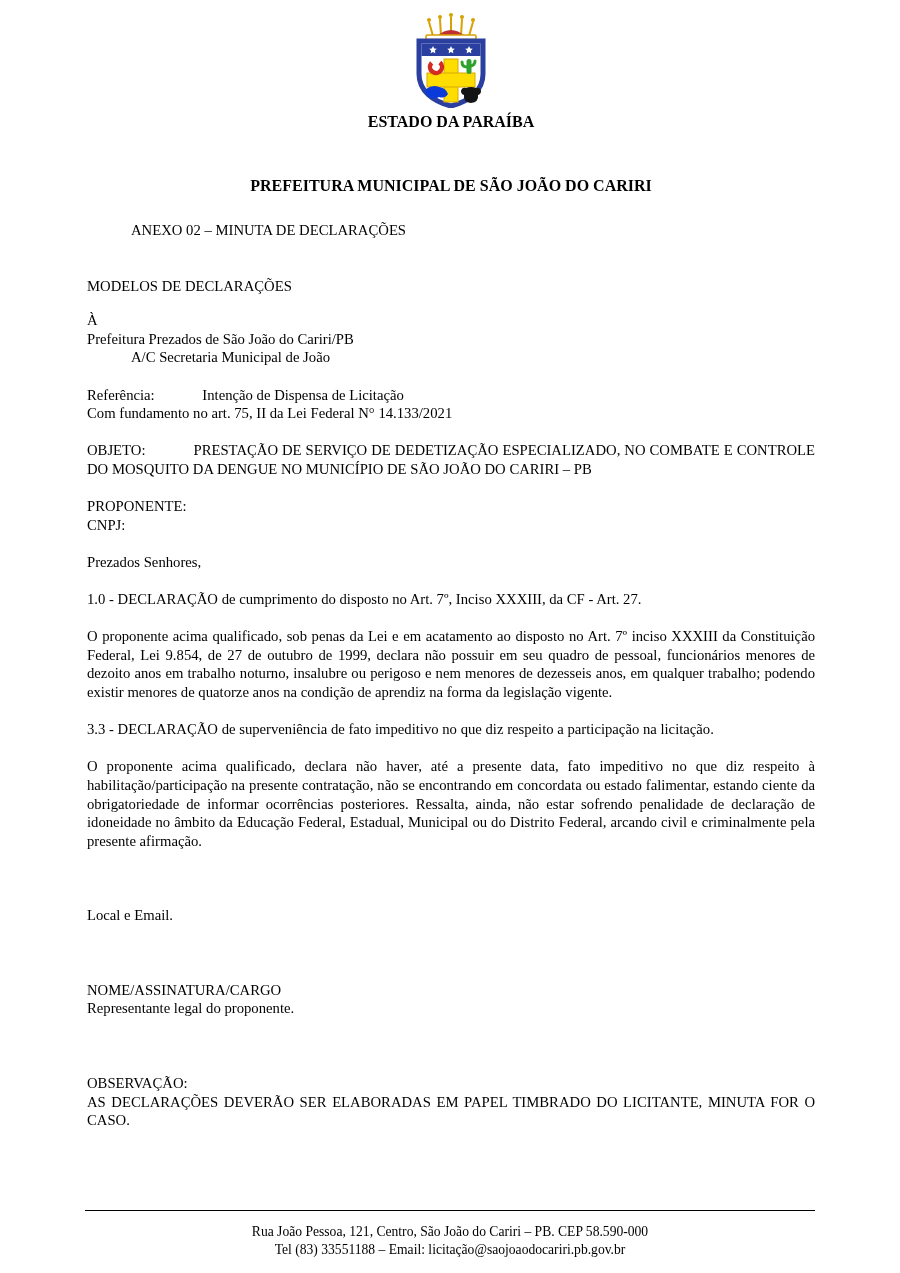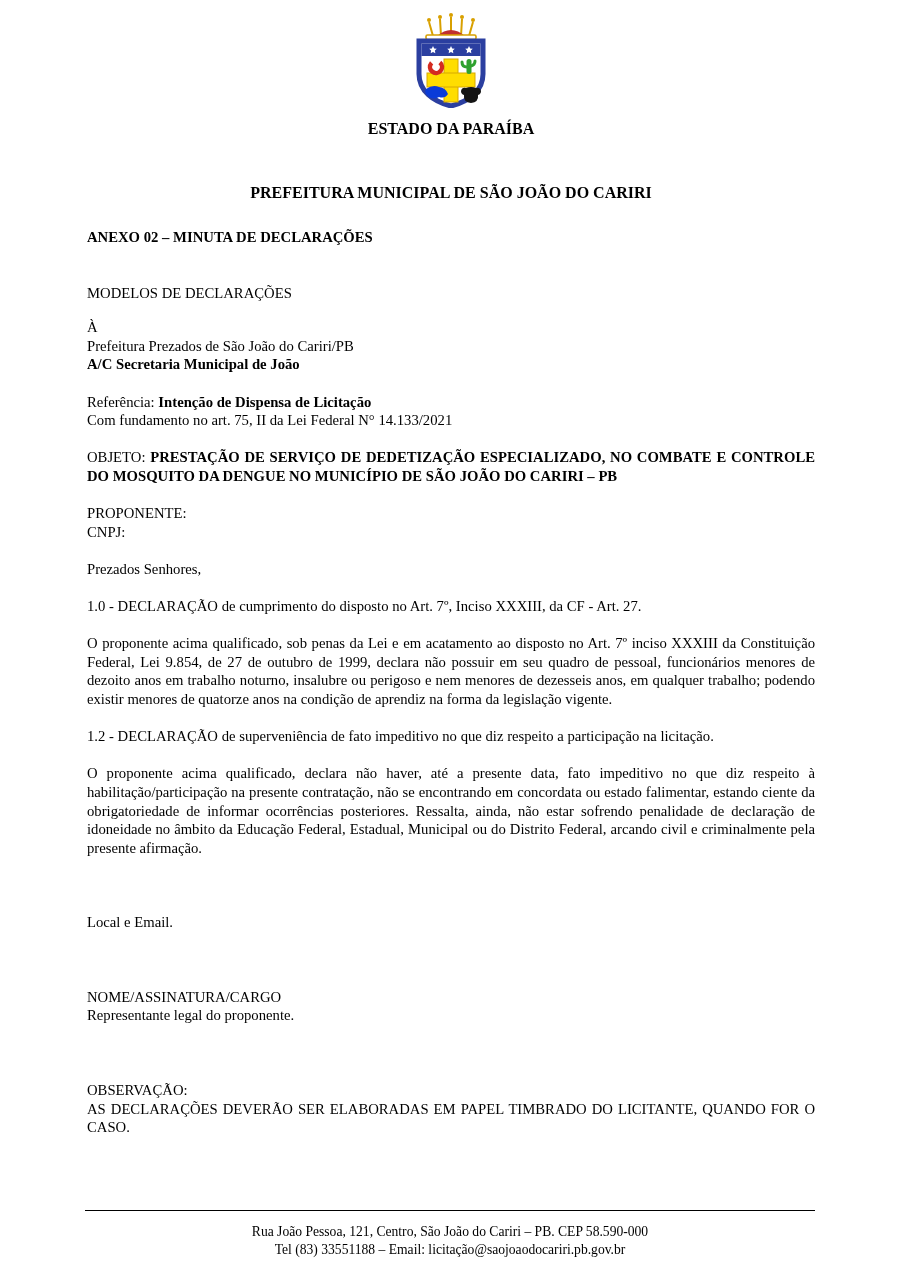--- a/index.html
+++ b/index.html
@@ -4,21 +4,21 @@
 <style>
   * { margin:0; padding:0; box-sizing:border-box; }
   html,body { background:#ffffff; }
   .page {
     width:900px; height:1273px; position:relative; overflow:hidden;
     background:#ffffff; color:#000;
     font-family:"Liberation Serif", serif;
     font-size:14.7px; line-height:18.6px;
   }
   .content { padding:10px 85px 0 87px; }
-  .bold { font-weight:bold; }
+  .bold { font-weight:normal;margin-left:44px; }
   .just { text-align:justify; }
   .hdr { font-size:16px; line-height:19.5px; font-weight:bold; text-align:center;margin-top:44px; }
   .logo-row { display:flex; justify-content:center; }
   .g1 { height:18.6px; } .g1s { height:16px; } .g15 { height:26px; }
   .g2 { height:37px; } .g3 { height:56px; }
   .footer {
     position:absolute; left:85px; right:85px; top:1210px;
     text-align:center; font-size:13.6px; line-height:17.6px;
     border-top:1.7px solid #000; padding-top:12px;
   }
@@ -70,21 +70,21 @@
         <g>
           <rect class="cac" x="53.5" y="49" width="5" height="15" rx="2.5"></rect>
           <path class="cac-s" d="M49,52 q0,5 5,5"></path>
           <path class="cac-s" d="M62,51 q0,4 -4,5"></path>
         </g>
         <path class="map" d="M13,79 q7,-5 13,-2 q7,1 9,7 q-3,5 -9,3 q-7,4 -12,-2 q-3,-3 -1,-6 z"></path>
         <path class="bull" d="M48,81 q1,-4 5,-3 q5,-2 10,0 q4,-1 5,3 q0,3 -3,4 q1,7 -7,8 q-8,-1 -7,-8 q-3,-1 -3,-4 z"></path>
       </svg>
     </div>
 
-    <div class="hdr" style="margin-top:11px">ESTADO DA PARAÍBA</div>
+    <div class="hdr" style="margin-top:4px">ESTADO DA PARAÍBA</div>
     <div class="hdr">PREFEITURA MUNICIPAL DE SÃO JOÃO DO CARIRI</div>
 
     <div class="g15"></div>
     <div class="bold">ANEXO 02 – MINUTA DE DECLARAÇÕES</div>
 
     <div class="g2"></div>
     <div>MODELOS DE DECLARAÇÕES</div>
 
     <div class="g1s"></div>
     <div>À</div>
@@ -104,37 +104,37 @@
 
     <div class="g1"></div>
     <div>Prezados Senhores,</div>
 
     <div class="g1"></div>
     <div>1.0 - DECLARAÇÃO de cumprimento do disposto no Art. 7º, Inciso XXXIII, da CF - Art. 27.</div>
     <div class="g1"></div>
     <p class="just">O proponente acima qualificado, sob penas da Lei e em acatamento ao disposto no Art. 7º inciso XXXIII da Constituição Federal, Lei 9.854, de 27 de outubro de 1999, declara não possuir em seu quadro de pessoal, funcionários menores de dezoito anos em trabalho noturno, insalubre ou perigoso e nem menores de dezesseis anos, em qualquer trabalho; podendo existir menores de quatorze anos na condição de aprendiz na forma da legislação vigente.</p>
 
     <div class="g1"></div>
-    <div>1.2 - DECLARAÇÃO de superveniência de fato impeditivo no que diz respeito a participação na licitação.</div>
+    <div>3.3 - DECLARAÇÃO de superveniência de fato impeditivo no que diz respeito a participação na licitação.</div>
     <div class="g1"></div>
     <p class="just">O proponente acima qualificado, declara não haver, até a presente data, fato impeditivo no que diz respeito à habilitação/participação na presente contratação, não se encontrando em concordata ou estado falimentar, estando ciente da obrigatoriedade de informar ocorrências posteriores. Ressalta, ainda, não estar sofrendo penalidade de declaração de idoneidade no âmbito da Educação Federal, Estadual, Municipal ou do Distrito Federal, arcando civil e criminalmente pela presente afirmação.</p>
 
     <div class="g1"></div>
     <div class="g1"></div>
 
     <div class="g1"></div>
     <div>Local e Email.</div>
 
     <div class="g3"></div>
     <div>NOME/ASSINATURA/CARGO</div>
     <div>Representante legal do proponente.</div>
 
     <div class="g3"></div>
     <div>OBSERVAÇÃO:</div>
-    <div class="just">AS DECLARAÇÕES DEVERÃO SER ELABORADAS EM PAPEL TIMBRADO DO LICITANTE, QUANDO FOR O CASO.</div>
+    <div class="just">AS DECLARAÇÕES DEVERÃO SER ELABORADAS EM PAPEL TIMBRADO DO LICITANTE, MINUTA FOR O CASO.</div>
 
   </div>
 
   <div class="footer">
     <div>Rua João Pessoa, 121, Centro, São João do Cariri – PB. CEP 58.590-000</div>
     <div>Tel (83) 33551188 – Email: licitação@saojoaodocariri.pb.gov.br</div>
   </div>
 </div>
 
 </body></html>

